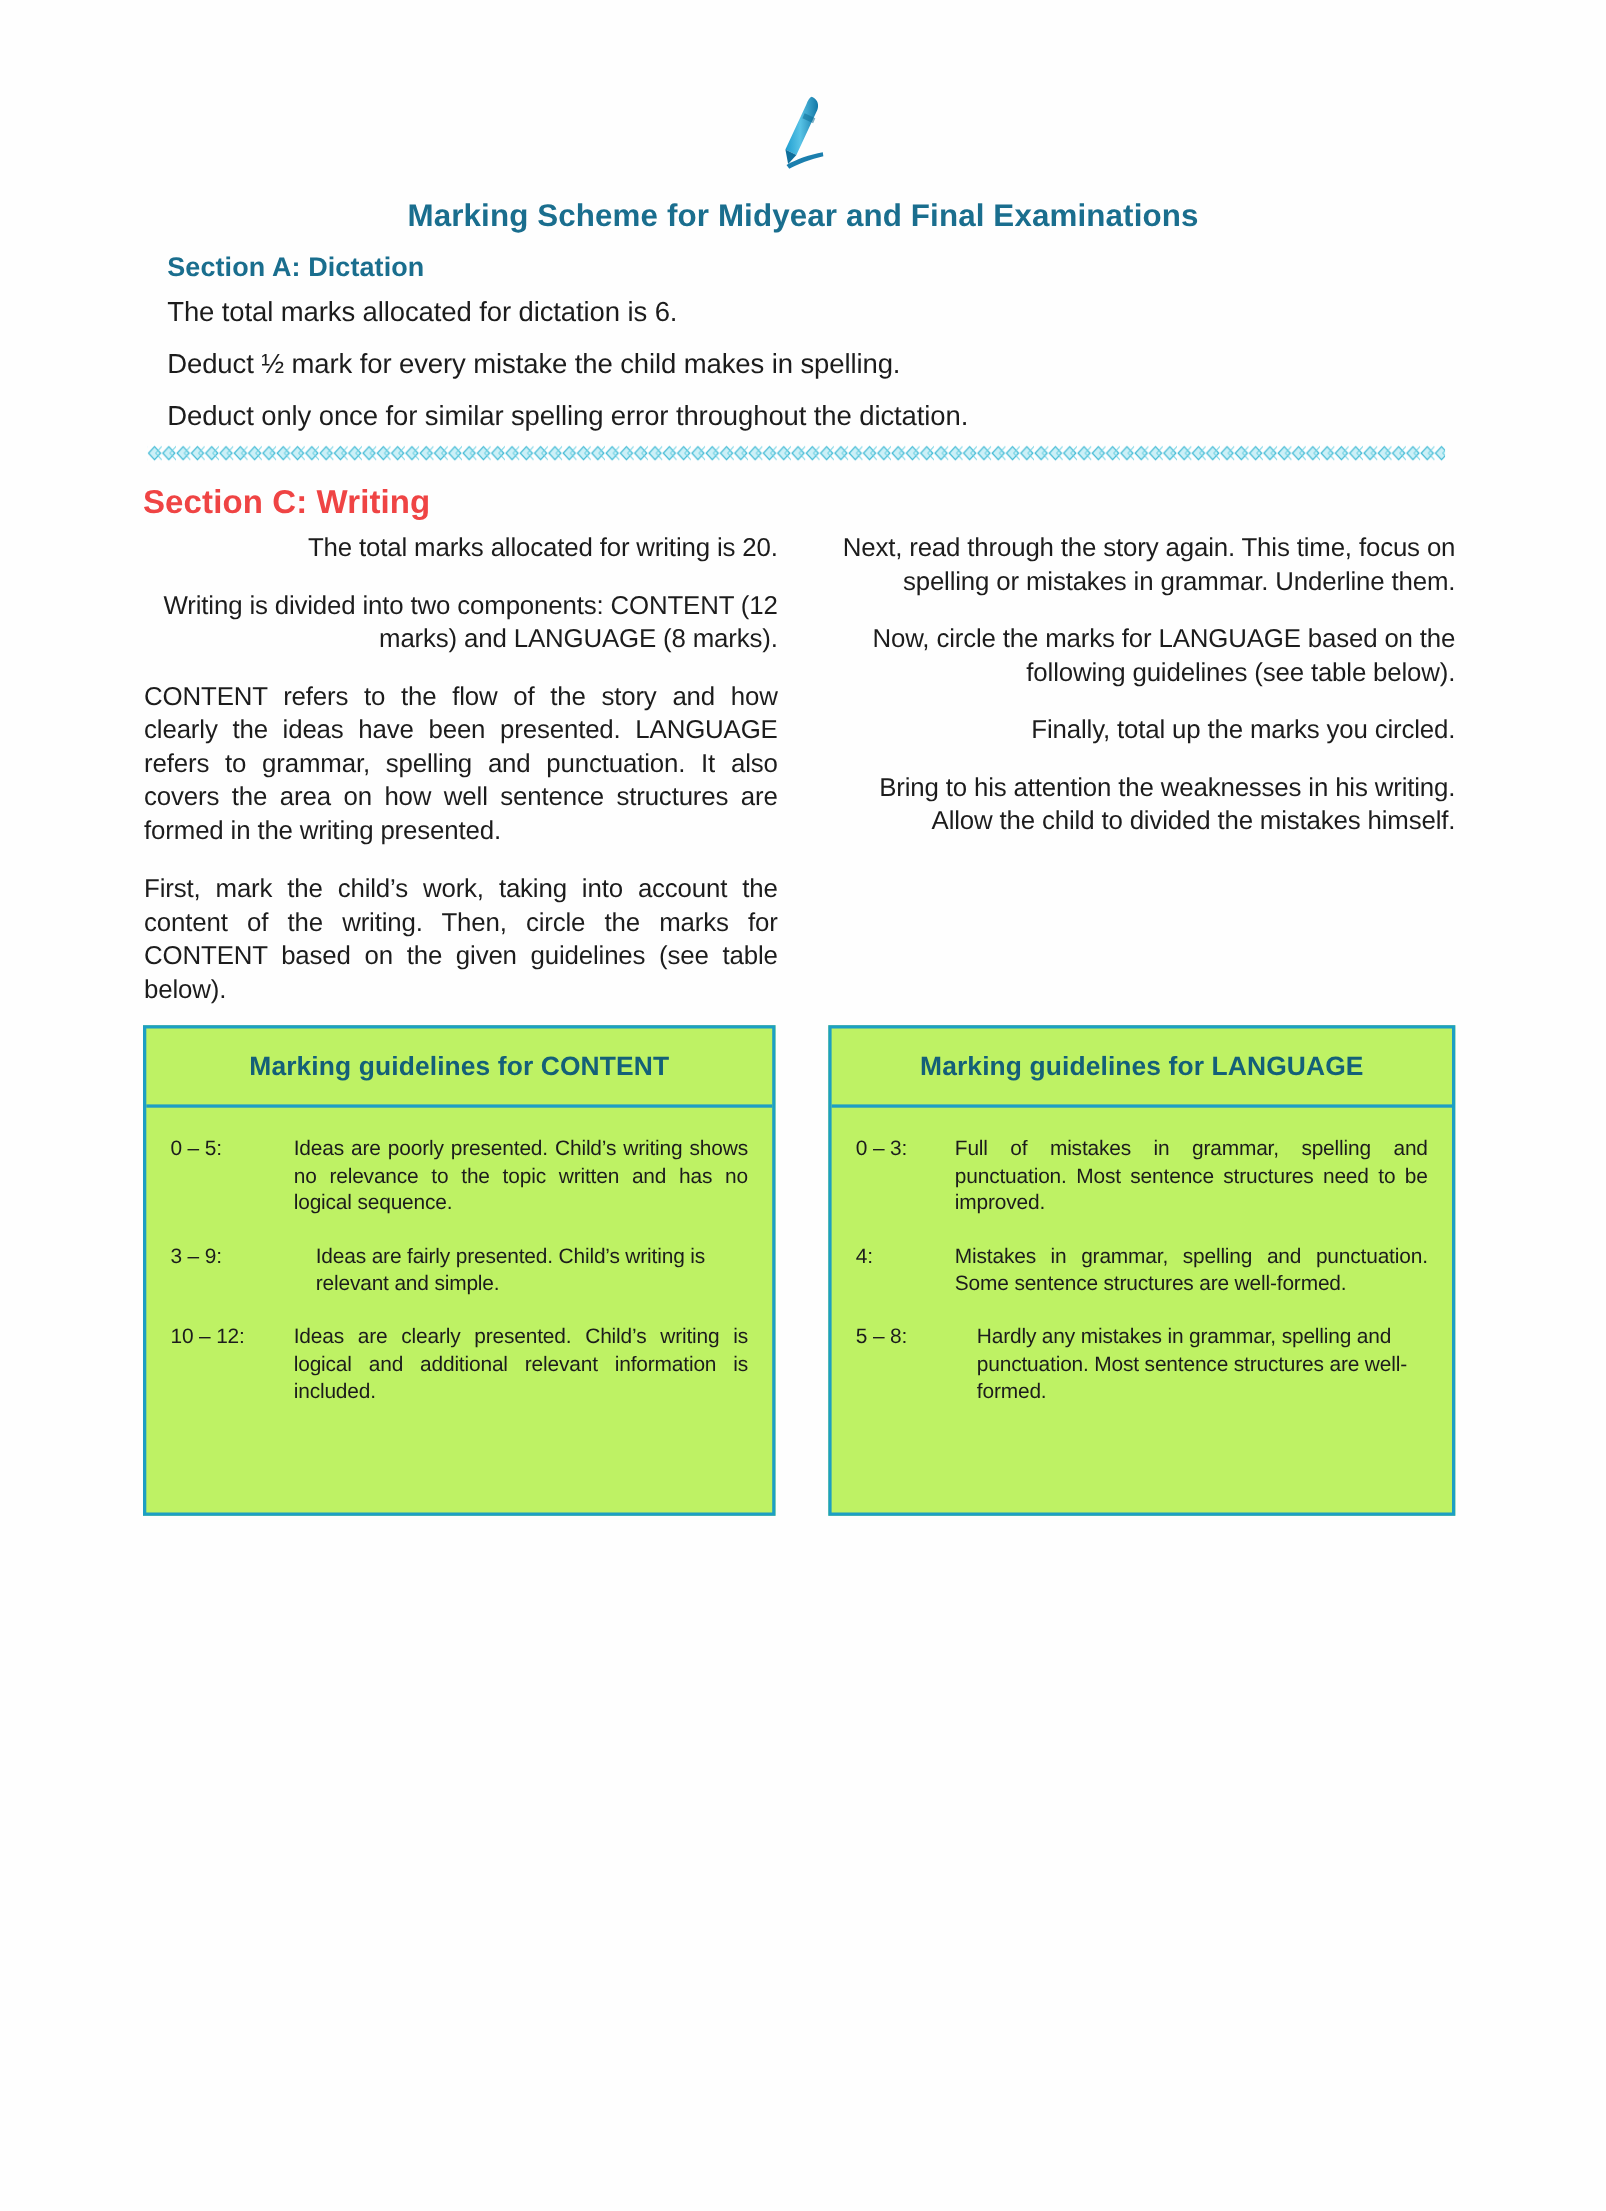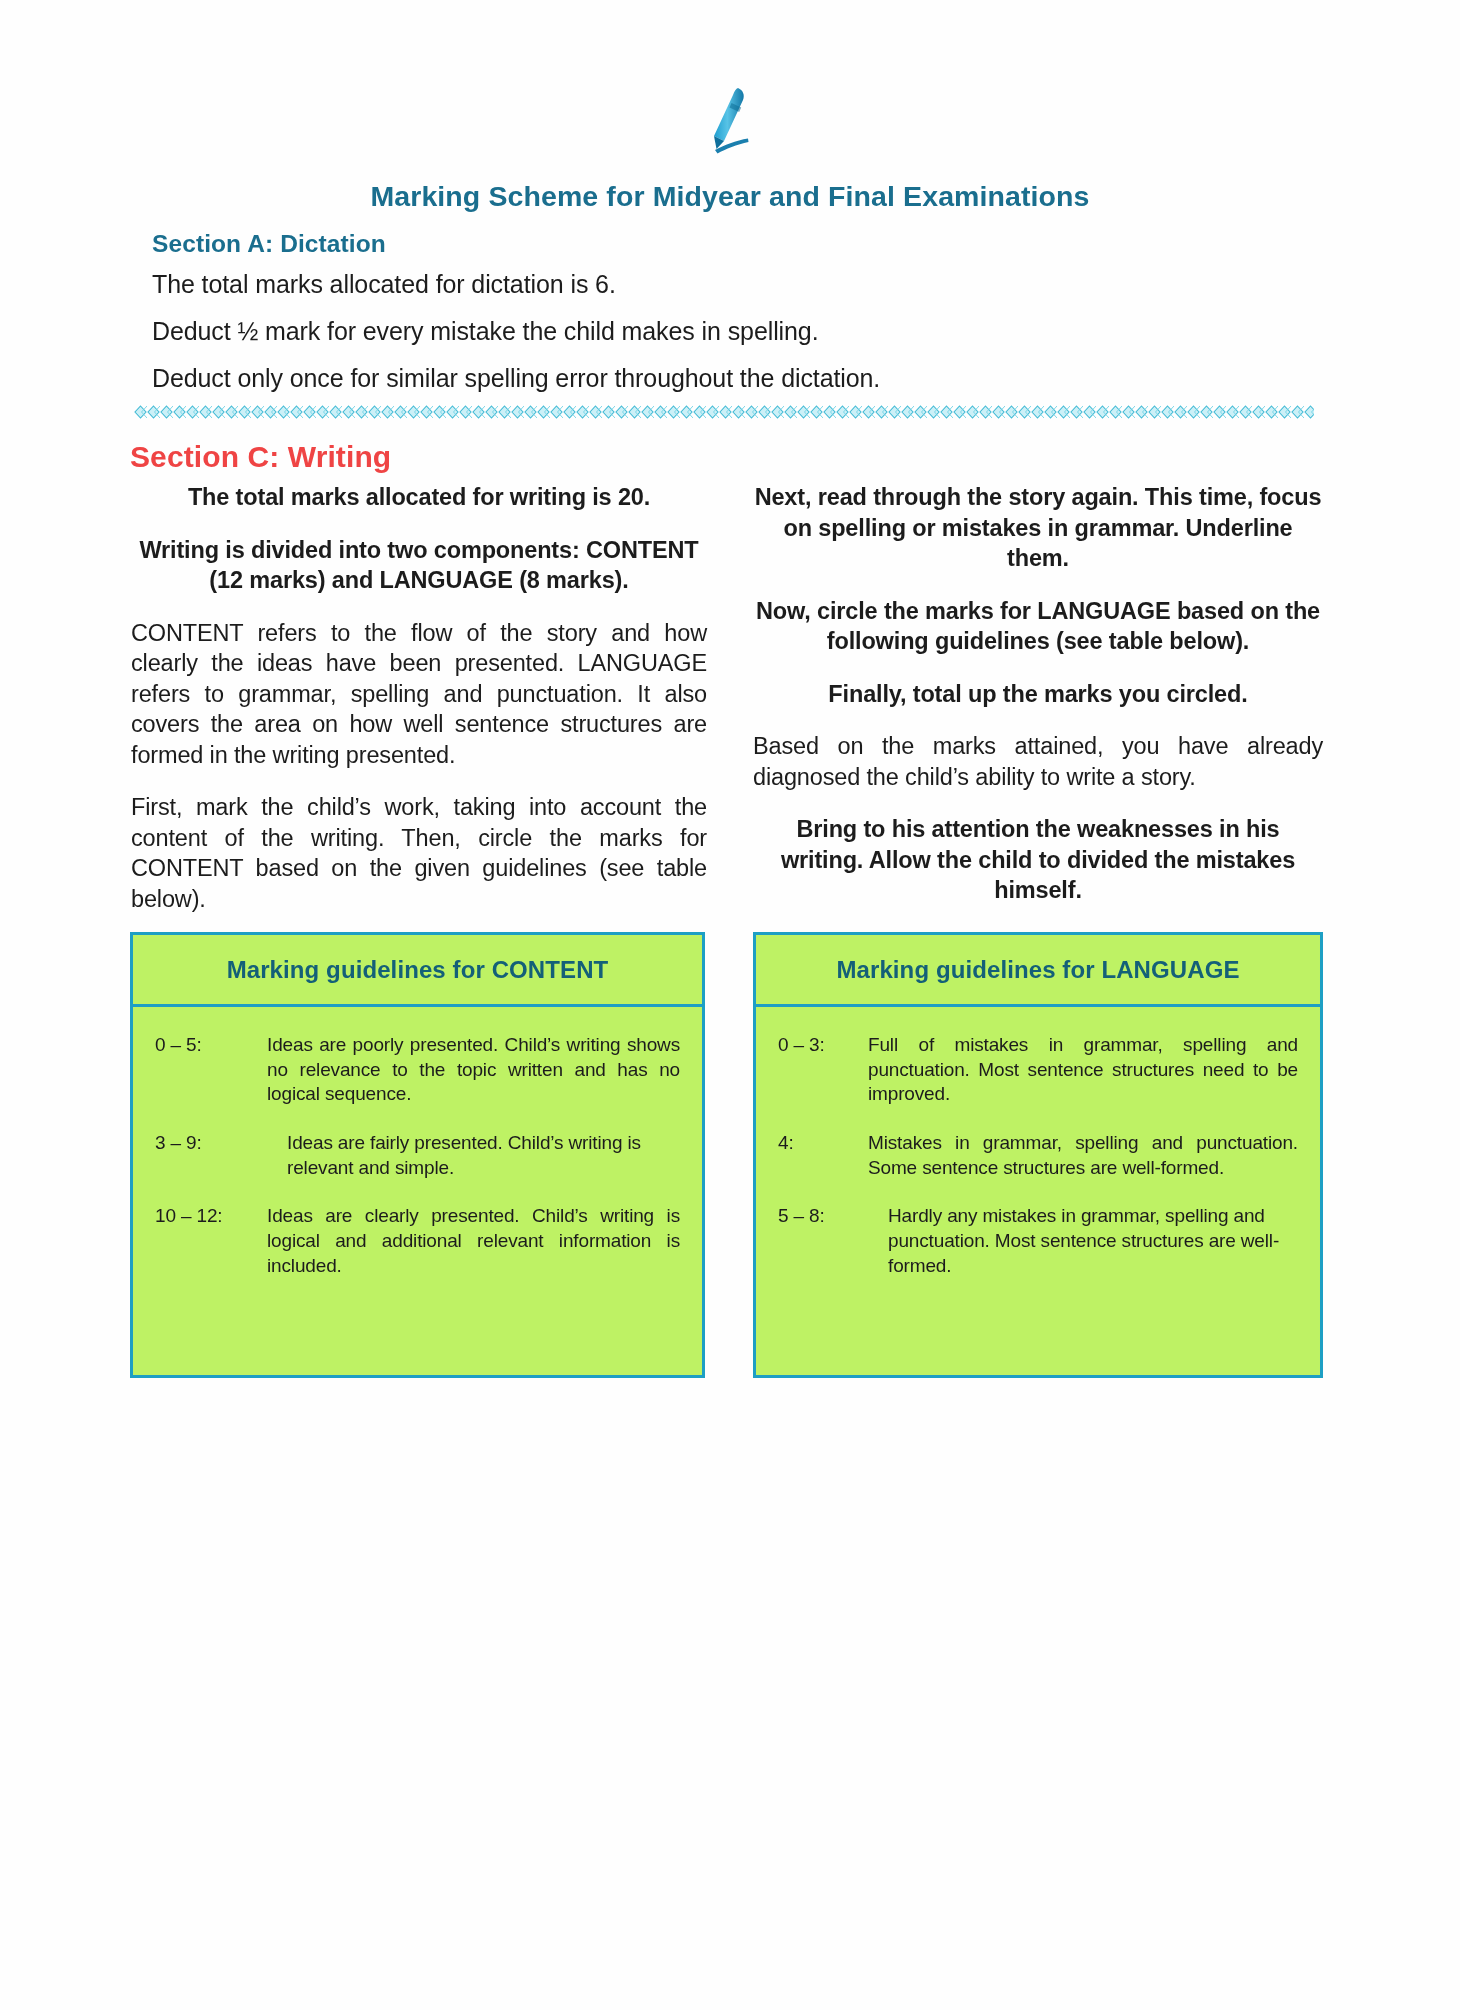--- a/index.html
+++ b/index.html
@@ -111,21 +111,21 @@
   }
   .para {
     font-size: 23.5px;
     line-height: 1.30;
     color: #1c1c1c;
     margin: 0 0 22px 0;
     text-align: justify;
     letter-spacing: -0.15px;
   }
   .para:last-child { margin-bottom: 0; }
-  .para.nojustify { text-align: center; font-weight: bold; }
+  .para.nojustify { text-align: right; }
 
   
   .guide-box {
     position: absolute;
     top: 932px;
     background: #bef264;
     border: 3px solid #1d9fc4;
     box-sizing: border-box;
   }
   .guide-box.left  { left: 130px;  width: 575px;  height: 446px; }
@@ -223,21 +223,20 @@
     <p class="para nojustify">The total marks allocated for writing is 20.</p>
     <p class="para nojustify">Writing is divided into two components: CONTENT (12 marks) and LANGUAGE (8 marks).</p>
     <p class="para">CONTENT refers to the flow of the story and how clearly the ideas have been presented. LANGUAGE refers to grammar, spelling and punctuation. It also covers the area on how well sentence structures are formed in the writing presented.</p>
     <p class="para">First, mark the child’s work, taking into account the content of the writing. Then, circle the marks for CONTENT based on the given guidelines (see table below).</p>
   </div>
 
   <div class="col-right">
     <p class="para nojustify">Next, read through the story again. This time, focus on spelling or mistakes in grammar. Underline them.</p>
     <p class="para nojustify">Now, circle the marks for LANGUAGE based  on the following guidelines (see table below).</p>
     <p class="para nojustify">Finally, total up the marks you circled.</p>
-    <p class="para">Based on the marks attained, you have already diagnosed the child’s ability to write a story.</p>
     <p class="para nojustify">Bring to his attention the weaknesses in his writing. Allow the child to divided the mistakes himself.</p>
   </div>
 
   <div class="guide-box left">
     <div class="guide-header">
       <span class="guide-header-text">Marking guidelines for CONTENT</span>
     </div>
     <div class="guide-body">
       <div class="guide-row">
         <span class="guide-range">0 – 5:</span>

